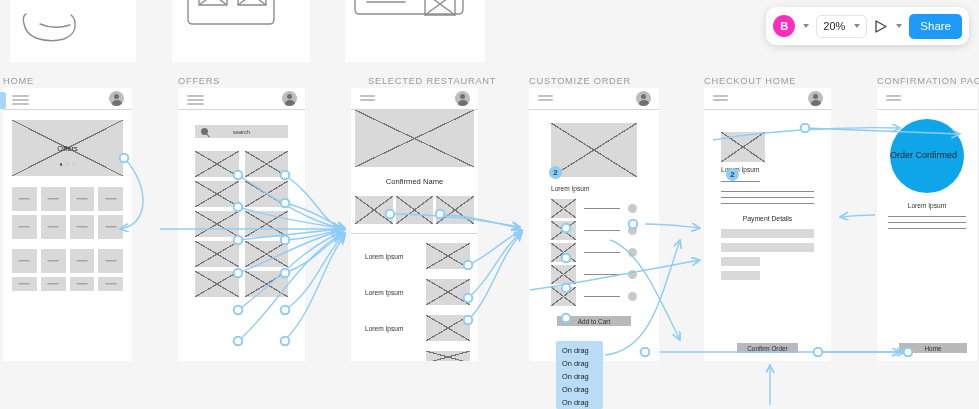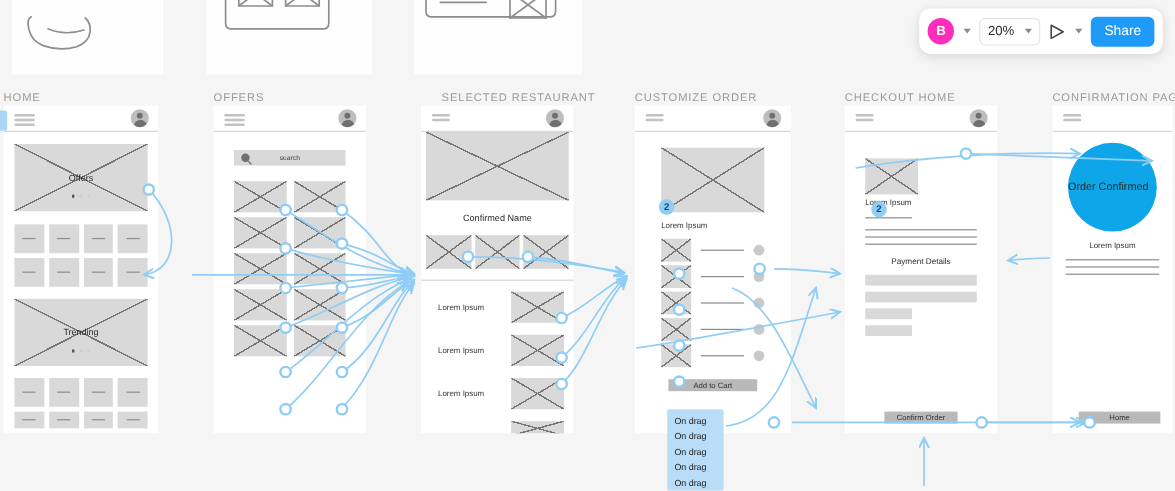--- a/index.html
+++ b/index.html
@@ -220,24 +220,20 @@
     </div>
     <div style="display:grid; grid-template-columns:repeat(4,1fr); gap:4px; margin:11px 9px 0 9px;">
       <div class="tile" style="height:24px;"></div>
       <div class="tile" style="height:24px;"></div>
       <div class="tile" style="height:24px;"></div>
       <div class="tile" style="height:24px;"></div>
       <div class="tile" style="height:24px;"></div>
       <div class="tile" style="height:24px;"></div>
       <div class="tile" style="height:24px;"></div>
       <div class="tile" style="height:24px;"></div>
-    </div>
-    <div class="imgbox" style="margin:10px 9px 0 9px; height:56px;">
-      <div class="box-caption">Trending</div>
-      <div class="dots"><span class="on"></span><span></span><span></span></div>
     </div>
     <div style="display:grid; grid-template-columns:repeat(4,1fr); gap:4px; margin:10px 9px 0 9px;">
       <div class="tile" style="height:24px;"></div>
       <div class="tile" style="height:24px;"></div>
       <div class="tile" style="height:24px;"></div>
       <div class="tile" style="height:24px;"></div>
       <div class="tile" style="height:14px;"></div>
       <div class="tile" style="height:14px;"></div>
       <div class="tile" style="height:14px;"></div>
       <div class="tile" style="height:14px;"></div>

